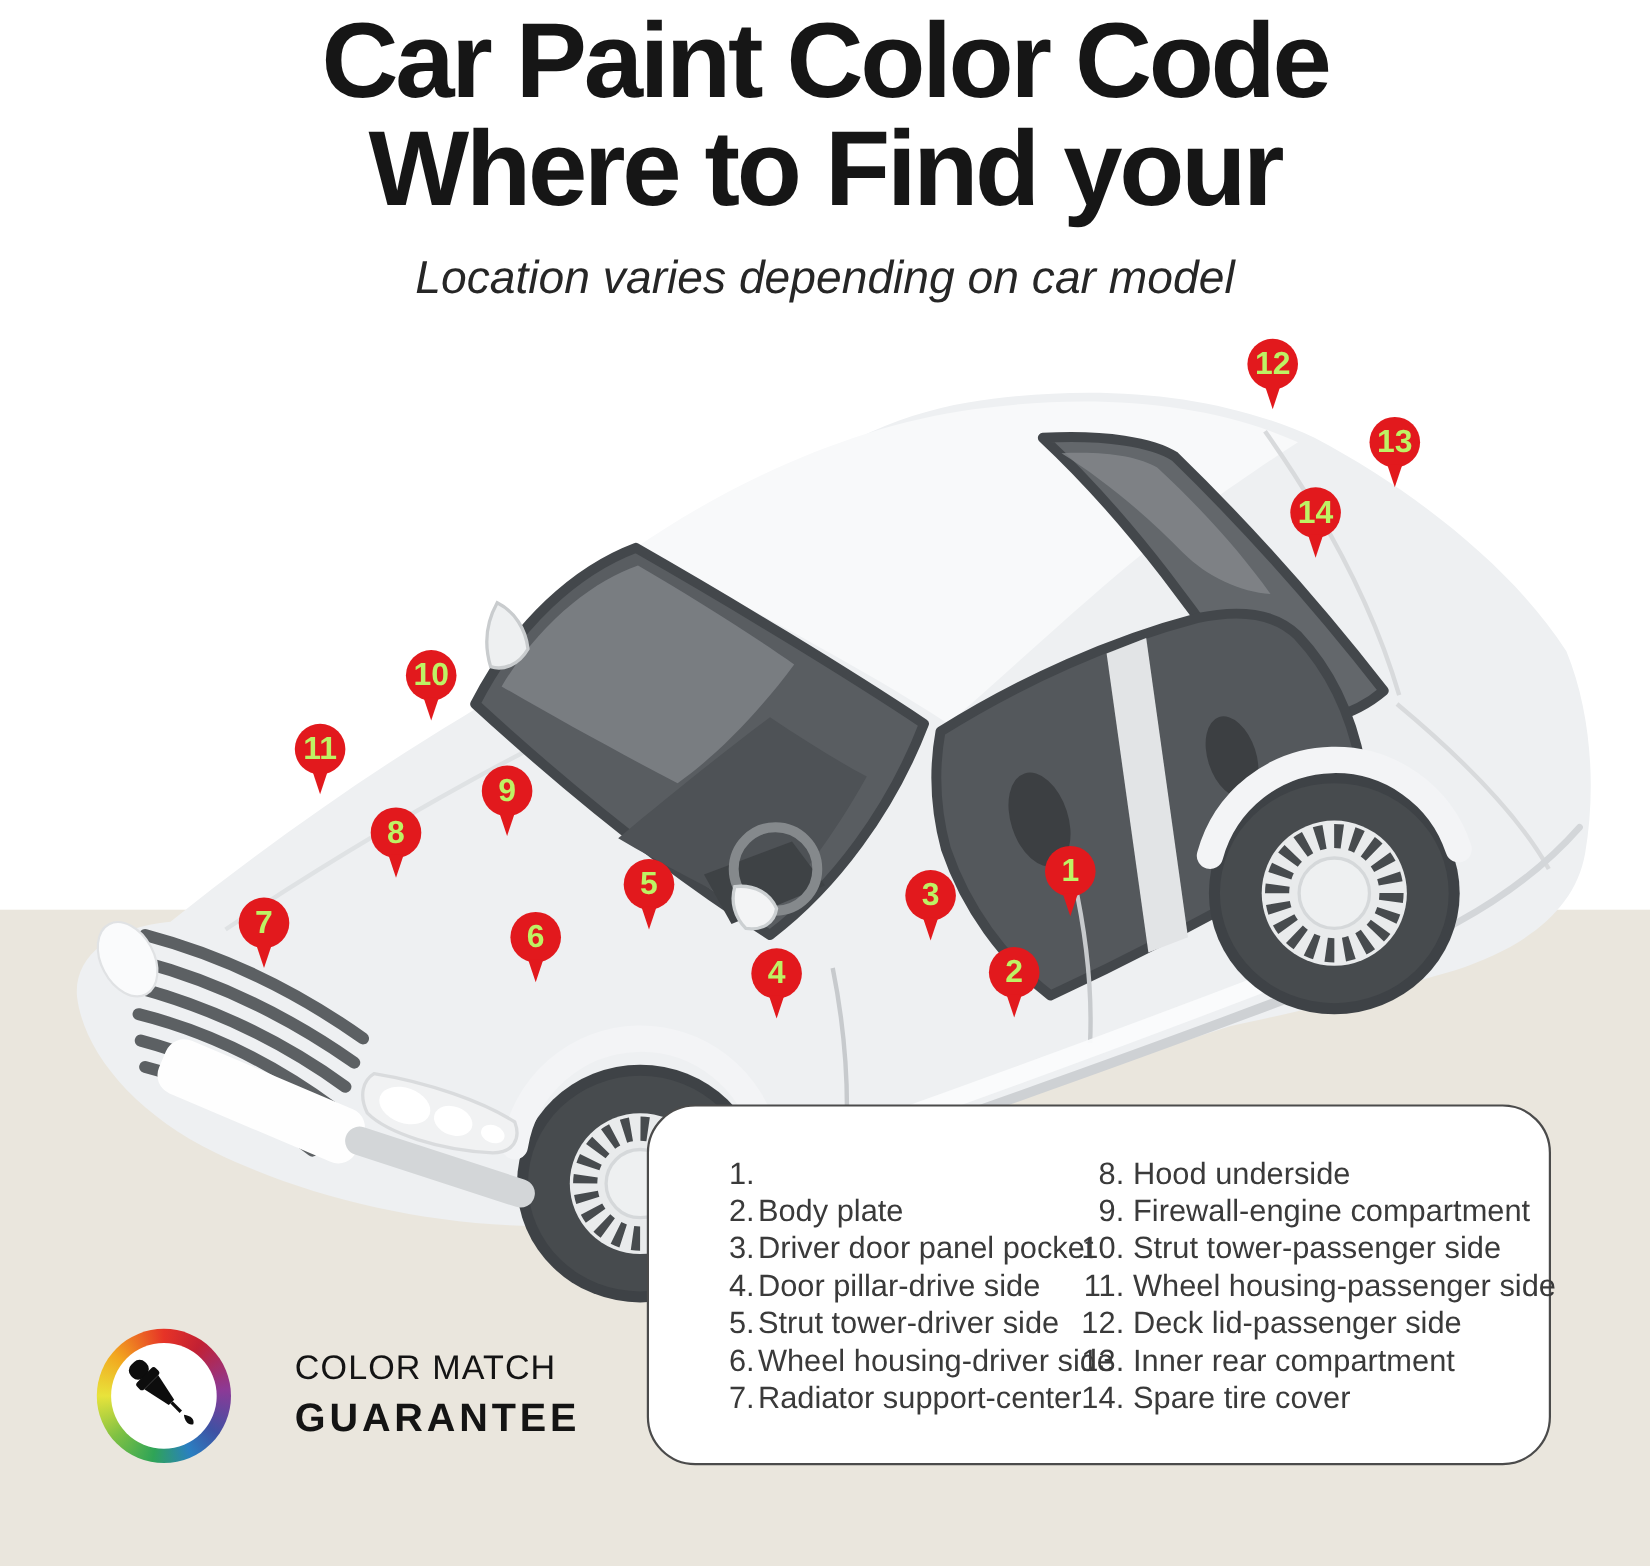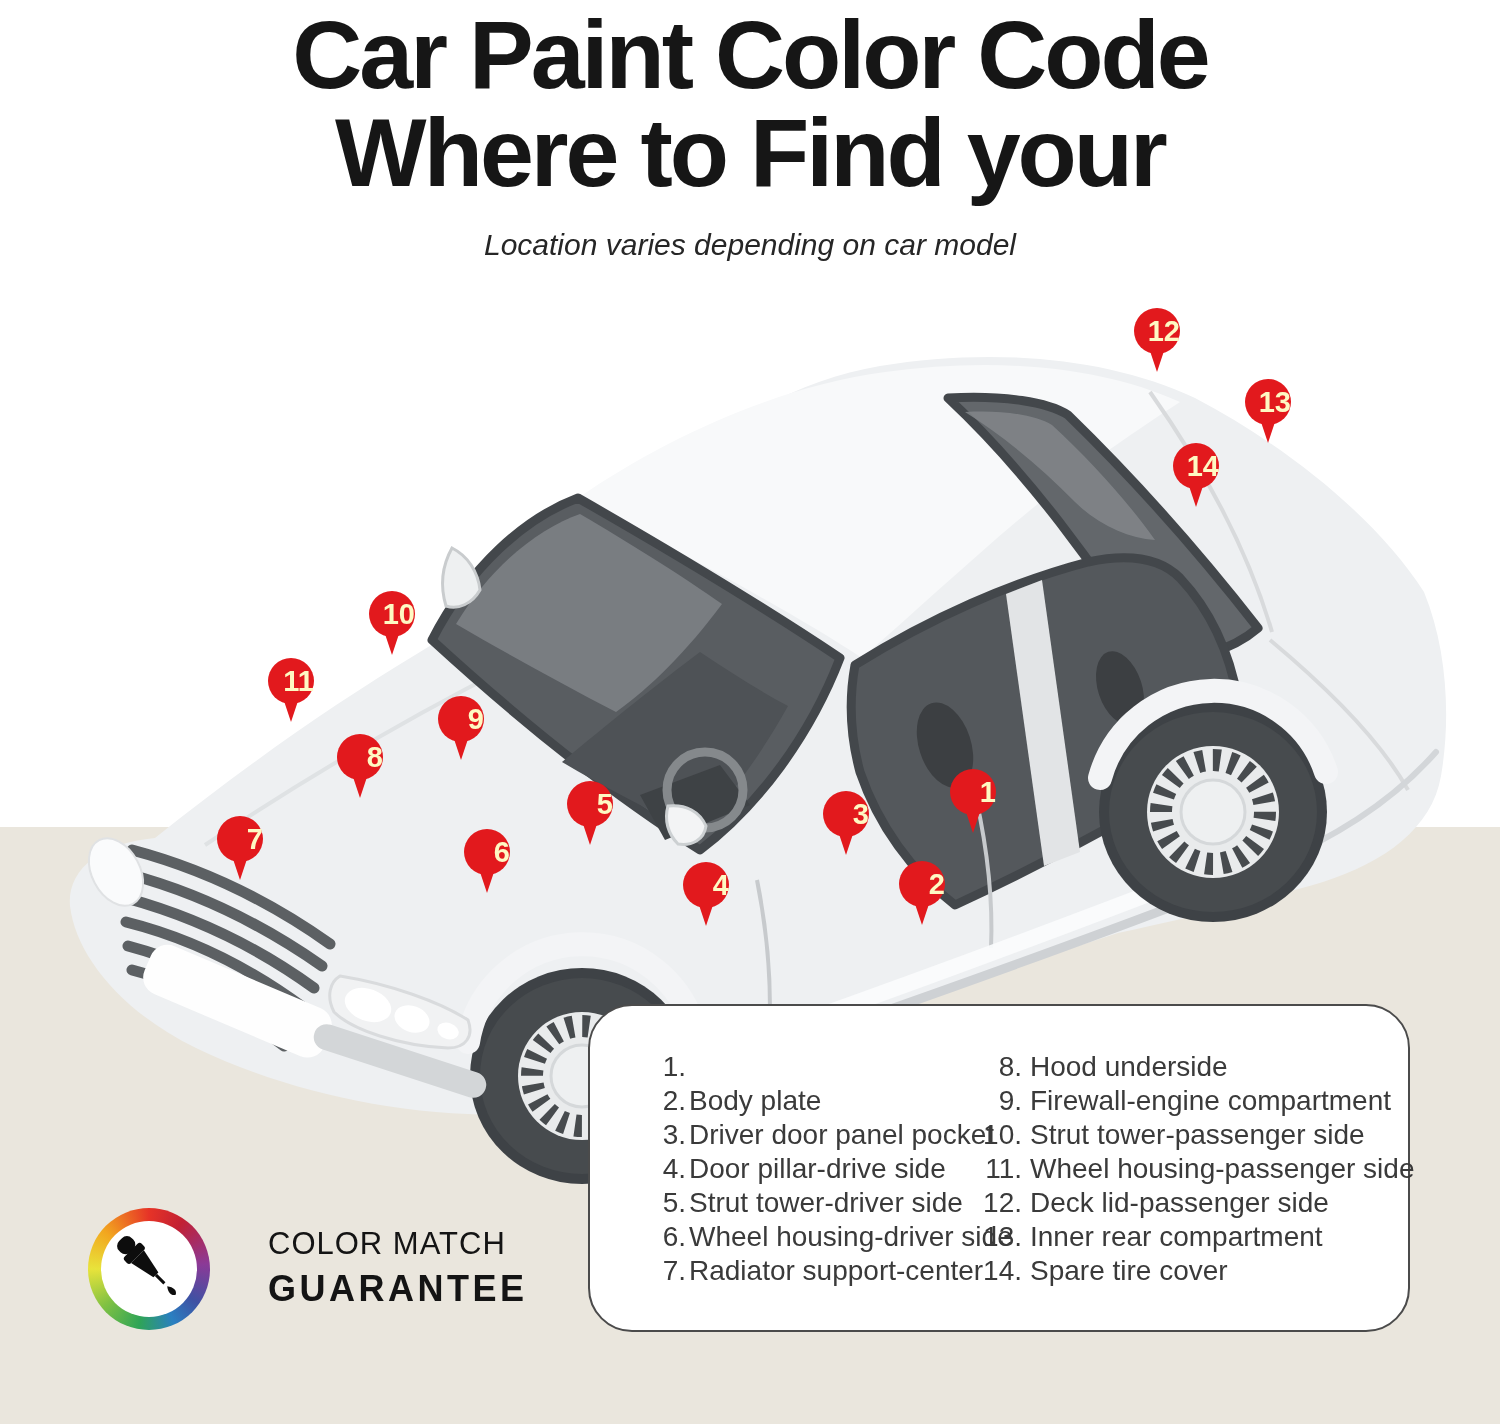--- a/index.html
+++ b/index.html
@@ -13,30 +13,30 @@
     background:var(--beige,#eae6dd);z-index:0;
   }
   
   .title{
     position:absolute;top:6px;left:0;width:1500px;text-align:center;
     font-size:97px;line-height:1.01;font-weight:700;letter-spacing:-3px;
     color:var(--ink,#161616);z-index:2;
   }
   .subtitle{
     position:absolute;top:228px;left:0;width:1500px;text-align:center;
-    font-size:30px;font-style:italic;color:var(--subtle,#262626);z-index:2;
+    font-size:42px;font-style:italic;color:var(--subtle,#262626);z-index:2;
   }
   
   .car-svg{position:absolute;left:0;top:0;z-index:1;}
   
   .pin{
     position:absolute;width:46px;height:46px;border-radius:50%;
     background:var(--red,#e2191d);z-index:5;
-    display:flex;align-items:center;justify-content:flex-end;
-    color:#fef9c3;font-weight:700;font-size:29px;
+    display:flex;align-items:center;justify-content:center;
+    color:#bef264;font-weight:700;font-size:29px;
   }
   .pin::after{
     content:"";position:absolute;top:43px;left:50%;transform:translateX(-50%);
     width:0;height:0;border:7px solid transparent;border-bottom:none;
     border-top:21px solid var(--red,#e2191d);
   }
   
   .legend-card{
     position:absolute;left:588px;top:1004px;width:822px;height:328px;
     background:#ffffff;border:2px solid var(--card-border,#4b4b4b);

